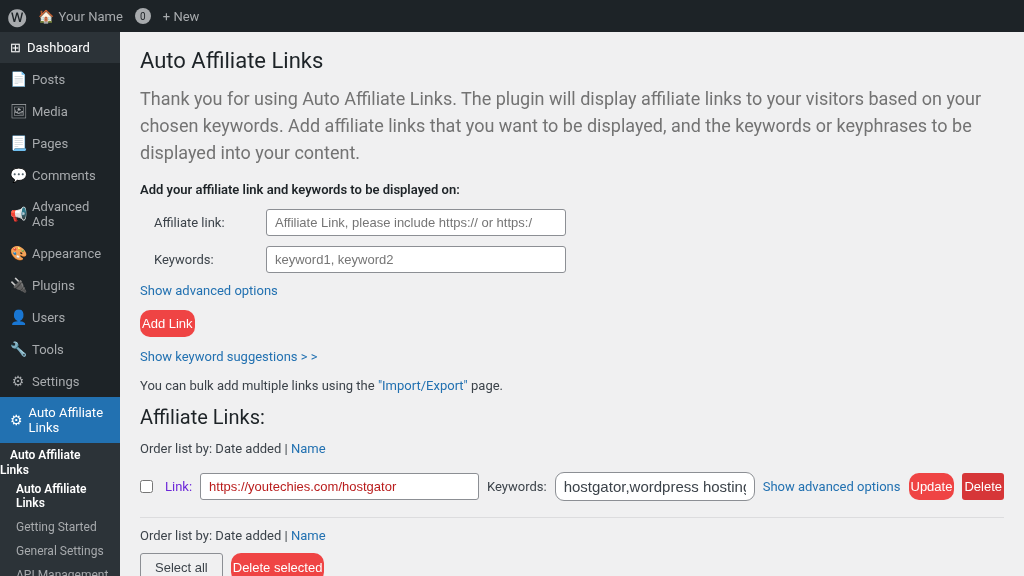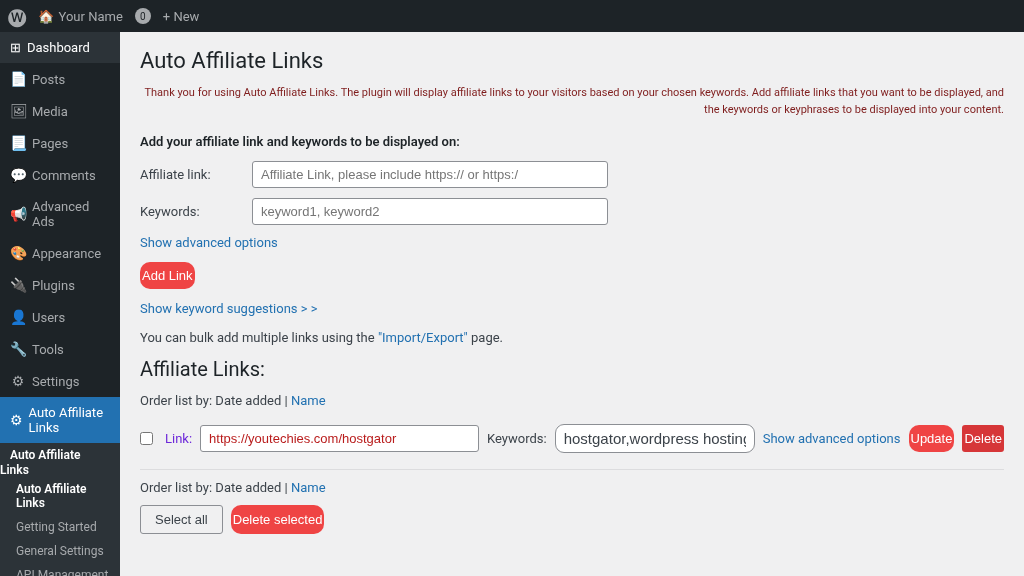--- a/index.html
+++ b/index.html
@@ -26,25 +26,25 @@
 
     
     .submenu { background: #2c3338; padding: 4px 0; }
     .submenu-item { padding: 5px 10px 5px 16px; font-size: 12px; color: #a7aaad; cursor: pointer; display: block; }
     .submenu-item.active { color: #fff; font-weight: 600; }
     .submenu-header { padding: 5px 10px 5px 10px; font-size: 12px; color: #fff; font-weight: 600; cursor: pointer; }
 
     
     .main { flex: 1; background: #f0f0f1; overflow-y: auto; padding: 16px 20px; }
     .page-title { font-size: 22px; font-weight: 400; color: #1d2327; margin-bottom: 12px; }
-    .intro-text { font-size: 11px; color: #7f1d1d; margin-bottom: 16px; line-height: 1.5; text-align: right; }
+    .intro-text { font-size: 18px; color: #737373; margin-bottom: 16px; line-height: 1.5; }
     .section-label { font-size: 13px; font-weight: 600; color: #1d2327; margin-bottom: 12px; }
-    .form-row { display: flex; align-items: center; gap: 12px; margin-bottom: 10px; }
+    .form-row { display: flex; align-items: center; gap: 12px; margin-bottom: 10px; margin-left: 14px; }
     .form-label { width: 100px; font-size: 13px; color: #3c434a; flex-shrink: 0; }
-    .form-input { border: 1px solid #8c8f94; border-radius: 3px; padding: 5px 8px; font-size: 13px; color: #3c434a; background: #fff; width: 356px; }
+    .form-input { border: 1px solid #8c8f94; border-radius: 3px; padding: 5px 8px; font-size: 13px; color: #3c434a; background: #fff; width: 300px; }
     .show-advanced { color: #2271b1; font-size: 13px; cursor: pointer; margin-bottom: 12px; text-decoration: none; display: inline-block; }
     .btn-primary { background: #ef4444; color: #fff; border: none; border-radius: 10px; padding: 6px 2px; font-size: 13px; cursor: pointer; }
     .btn-secondary { background: #f0f0f1; color: #3c434a; border: 1px solid #8c8f94; border-radius: 3px; padding: 6px 14px; font-size: 13px; cursor: pointer; }
     .btn-danger { background: #d63638; color: #fff; border: none; border-radius: 3px; padding: 6px 2px; font-size: 13px; cursor: pointer; }
     .show-keyword-suggestions { color: #2271b1; font-size: 13px; cursor: pointer; text-decoration: none; display: inline-block; margin-bottom: 12px; }
     .info-text { font-size: 13px; color: #3c434a; margin-bottom: 8px; line-height: 1.6; }
     .info-text a { color: #2271b1; text-decoration: none; }
     .affiliate-links-title { font-size: 20px; font-weight: 400; color: #1d2327; margin-bottom: 12px; }
     .order-bar { font-size: 13px; color: #3c434a; margin-bottom: 10px; }
     .order-bar a { color: #2271b1; text-decoration: none; }

